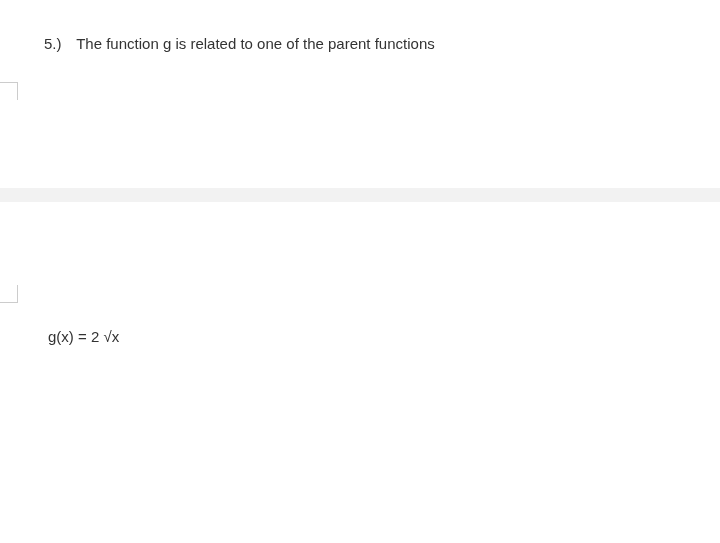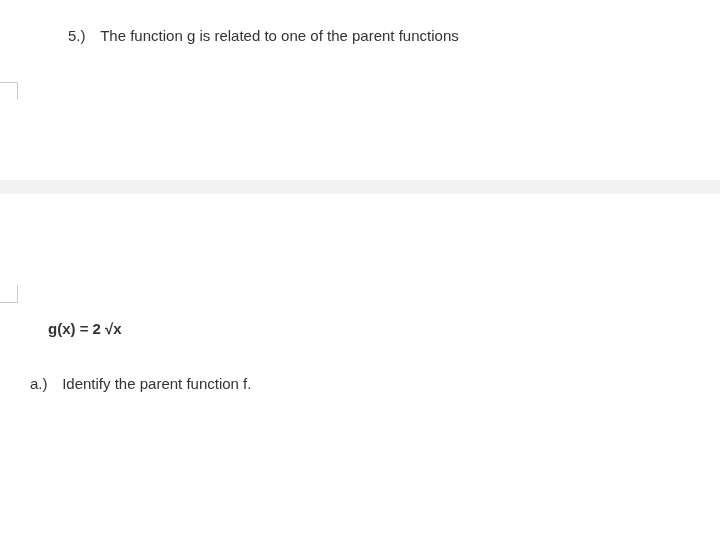--- a/index.html
+++ b/index.html
@@ -11,22 +11,23 @@
       font-family: Arial, Helvetica, sans-serif;
       font-size: 15px;
       color: #333;
       background: #fff;
       width: 720px;
       height: 543px;
       position: relative;
     }
     .section-top {
       padding-top: 25px;
-      padding-left: 68px;
+      padding-left: 44px;
       height: 180px;
+      margin-top: 8px;
     }
     .divider {
       height: 14px;
       background: #f2f2f2;
       width: 100%;
     }
     .section-bottom {
       padding-top: 0;
       padding-left: 30px;
       padding-right: 20px;
@@ -49,21 +50,20 @@
       top: 285px;
       width: 18px;
       height: 18px;
       border-right: 1px solid #ccc;
       border-bottom: 1px solid #ccc;
     }
     .eq-line {
       margin-top: 126px;
       margin-left: 18px;
       margin-bottom: 36px;
-      font-weight: bold;
     }
     .sub-a {
       margin-left: 0px;
       margin-bottom: 26px;
       line-height: 1.5;
     }
     .sub-b {
       margin-left: 0px;
       line-height: 1.5;
     }
@@ -88,18 +88,14 @@
     <span class="label-col">5.)</span>
     <span class="text-col">The function g is related to one of the parent functions</span>
   </div>
 </div>
 
 <div class="divider"></div>
 
 <div class="section-bottom">
   <div class="eq-line">g(x) = 2 √x</div>
 
-  <div class="sub-a">
-    <span class="label-col">a.)</span>
-    <span class="text-col">Identify the parent function f.</span>
-  </div>
 
 </div>
 
 </body></html>

